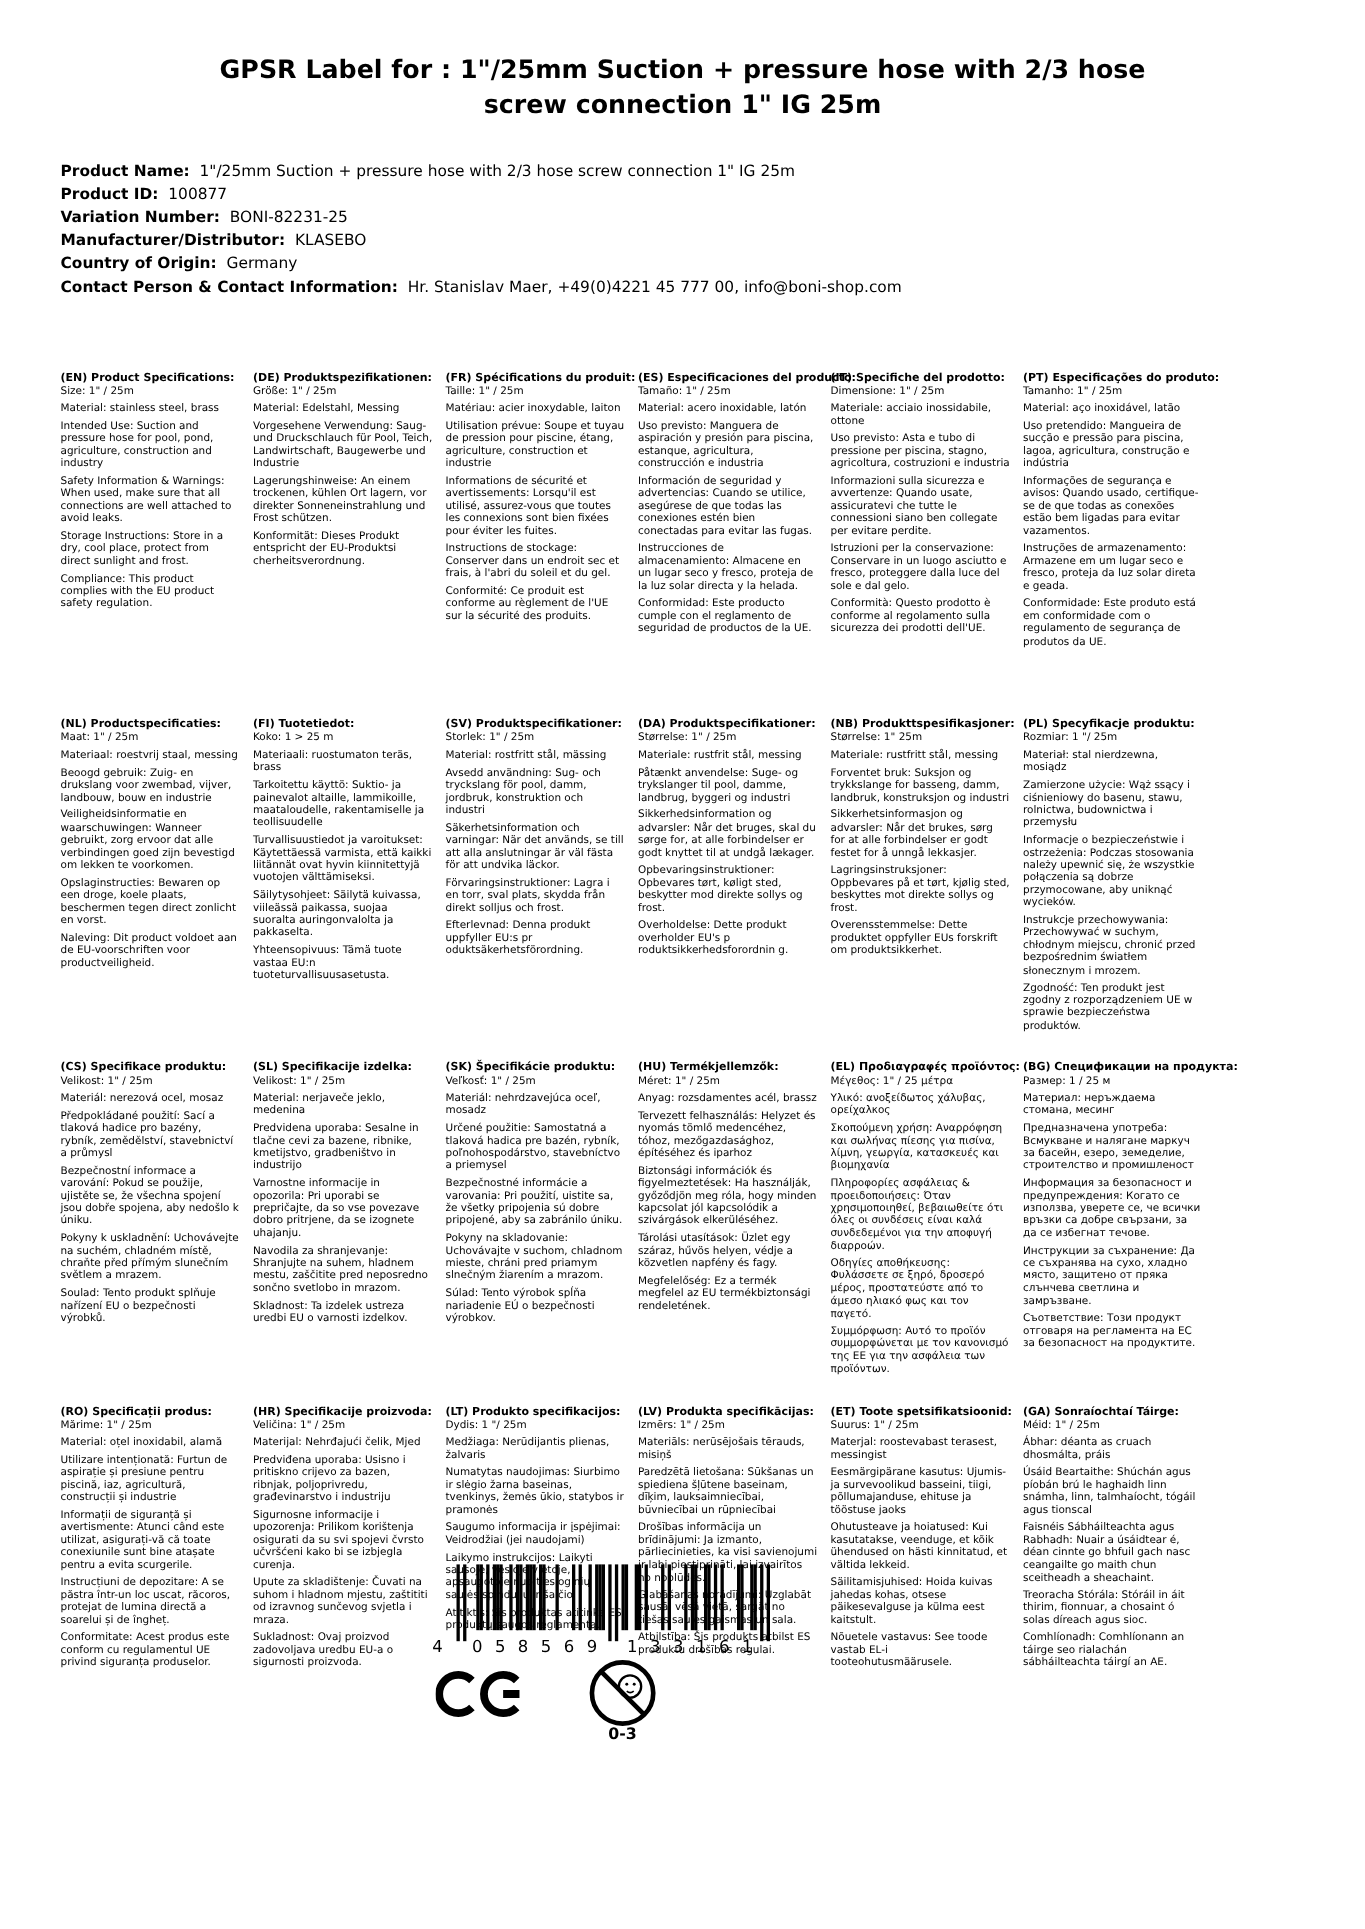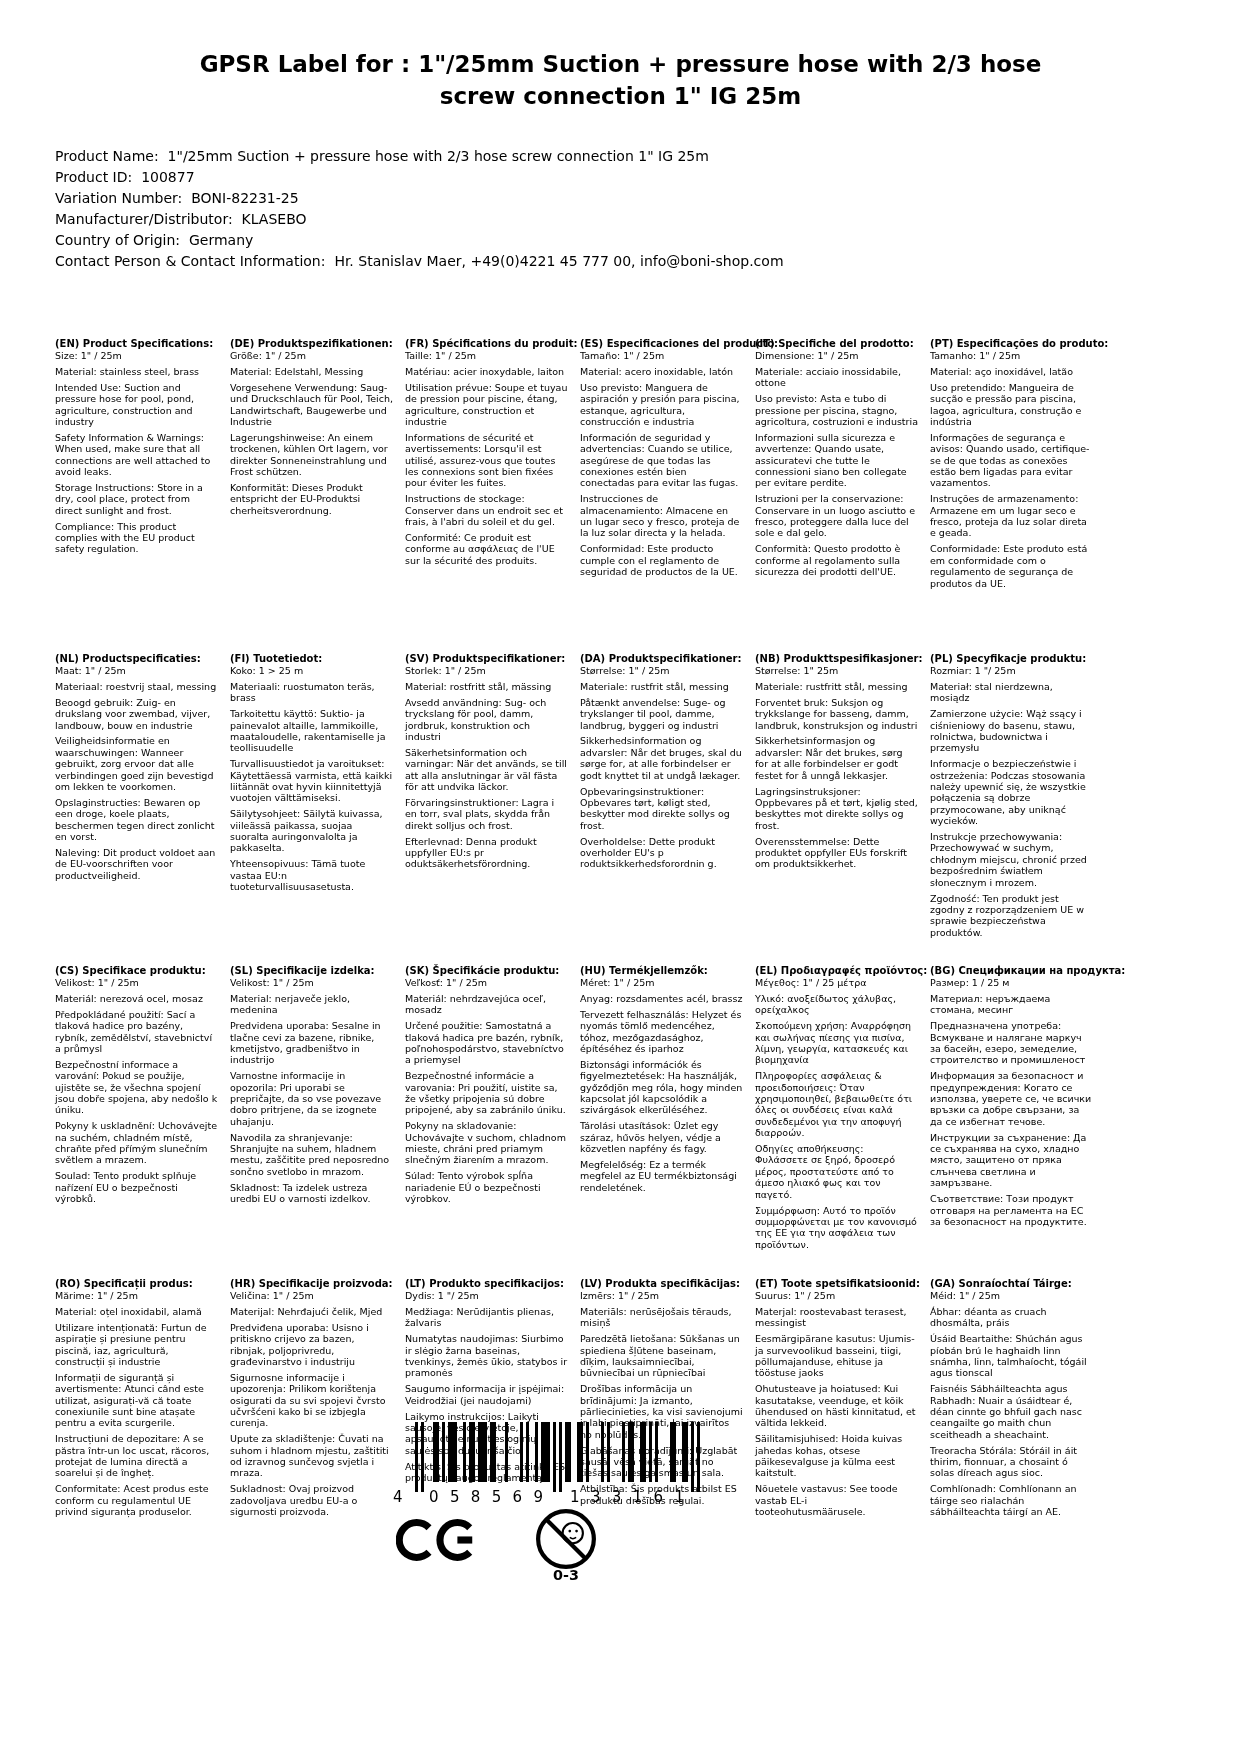--- a/index.html
+++ b/index.html
@@ -8,21 +8,21 @@
     width:1241px; height:1754px; position:relative;
     background:#ffffff; color:#000;
     font-family:"DejaVu Sans","Liberation Sans",sans-serif;
   }
   .page-title {
     position:absolute; top:48px; left:0; width:1241px;
     text-align:center; font-weight:700; font-size:23px; line-height:1.4;
   }
   .product-info { position:absolute; top:146px; left:55px; width:1100px; }
   .info-line { font-size:14px; line-height:1.5; }
-  .lbl { font-weight:400; }
+  .lbl { font-weight:700; }
   .val { font-weight:400; }
   .grid {
     position:absolute; top:338px; left:55px; width:1045px;
     display:grid; grid-template-columns:repeat(6,163px);
     grid-template-rows:315px 312px 313px auto; column-gap:12px;
   }
   .block { font-size:9.5px; line-height:1.2; overflow:visible; }
   .bh { font-weight:700; font-size:10px; white-space:nowrap; margin:0; }
   .block p { margin:0 0 4.5px 0; }
   .barcode-wrap { position:absolute; left:385px; top:1422px; }
@@ -65,21 +65,21 @@
       <p>Lagerungshinweise: An einem trockenen, kühlen Ort lagern, vor direkter Sonneneinstrahlung und Frost schützen.</p>
       <p>Konformität: Dieses Produkt entspricht der EU-Produktsi cherheitsverordnung.</p>
     </div>
     <div class="block">
       <div class="bh">(FR) Spécifications du produit:</div>
       <p>Taille: 1" / 25m</p>
       <p>Matériau: acier inoxydable, laiton</p>
       <p>Utilisation prévue: Soupe et tuyau de pression pour piscine, étang, agriculture, construction et industrie</p>
       <p>Informations de sécurité et avertissements: Lorsqu'il est utilisé, assurez-vous que toutes les connexions sont bien fixées pour éviter les fuites.</p>
       <p>Instructions de stockage: Conserver dans un endroit sec et frais, à l'abri du soleil et du gel.</p>
-      <p>Conformité: Ce produit est conforme au ασφάλειας de l'UE sur la sécurité des produits.</p>
+      <p>Conformité: Ce produit est conforme au règlement de l'UE sur la sécurité des produits.</p>
     </div>
     <div class="block">
       <div class="bh">(ES) Especificaciones del producto:</div>
       <p>Tamaño: 1" / 25m</p>
       <p>Material: acero inoxidable, latón</p>
       <p>Uso previsto: Manguera de aspiración y presión para piscina, estanque, agricultura, construcción e industria</p>
       <p>Información de seguridad y advertencias: Cuando se utilice, asegúrese de que todas las conexiones estén bien conectadas para evitar las fugas.</p>
       <p>Instrucciones de almacenamiento: Almacene en un lugar seco y fresco, proteja de la luz solar directa y la helada.</p>
       <p>Conformidad: Este producto cumple con el reglamento de seguridad de productos de la UE.</p>
     </div>

